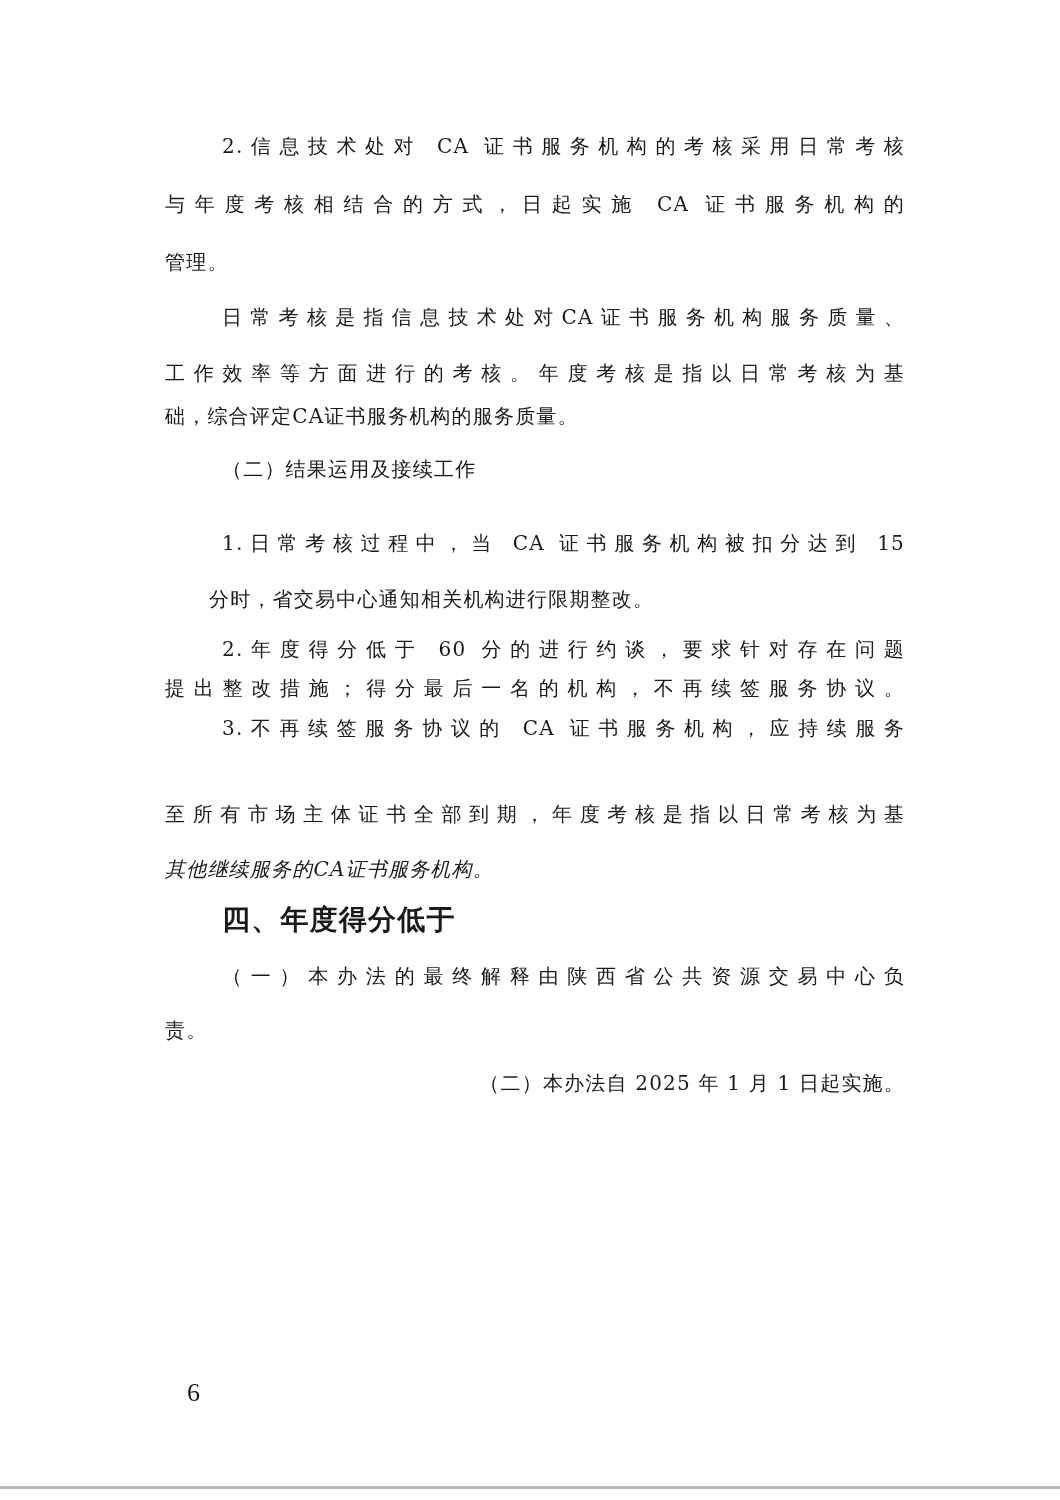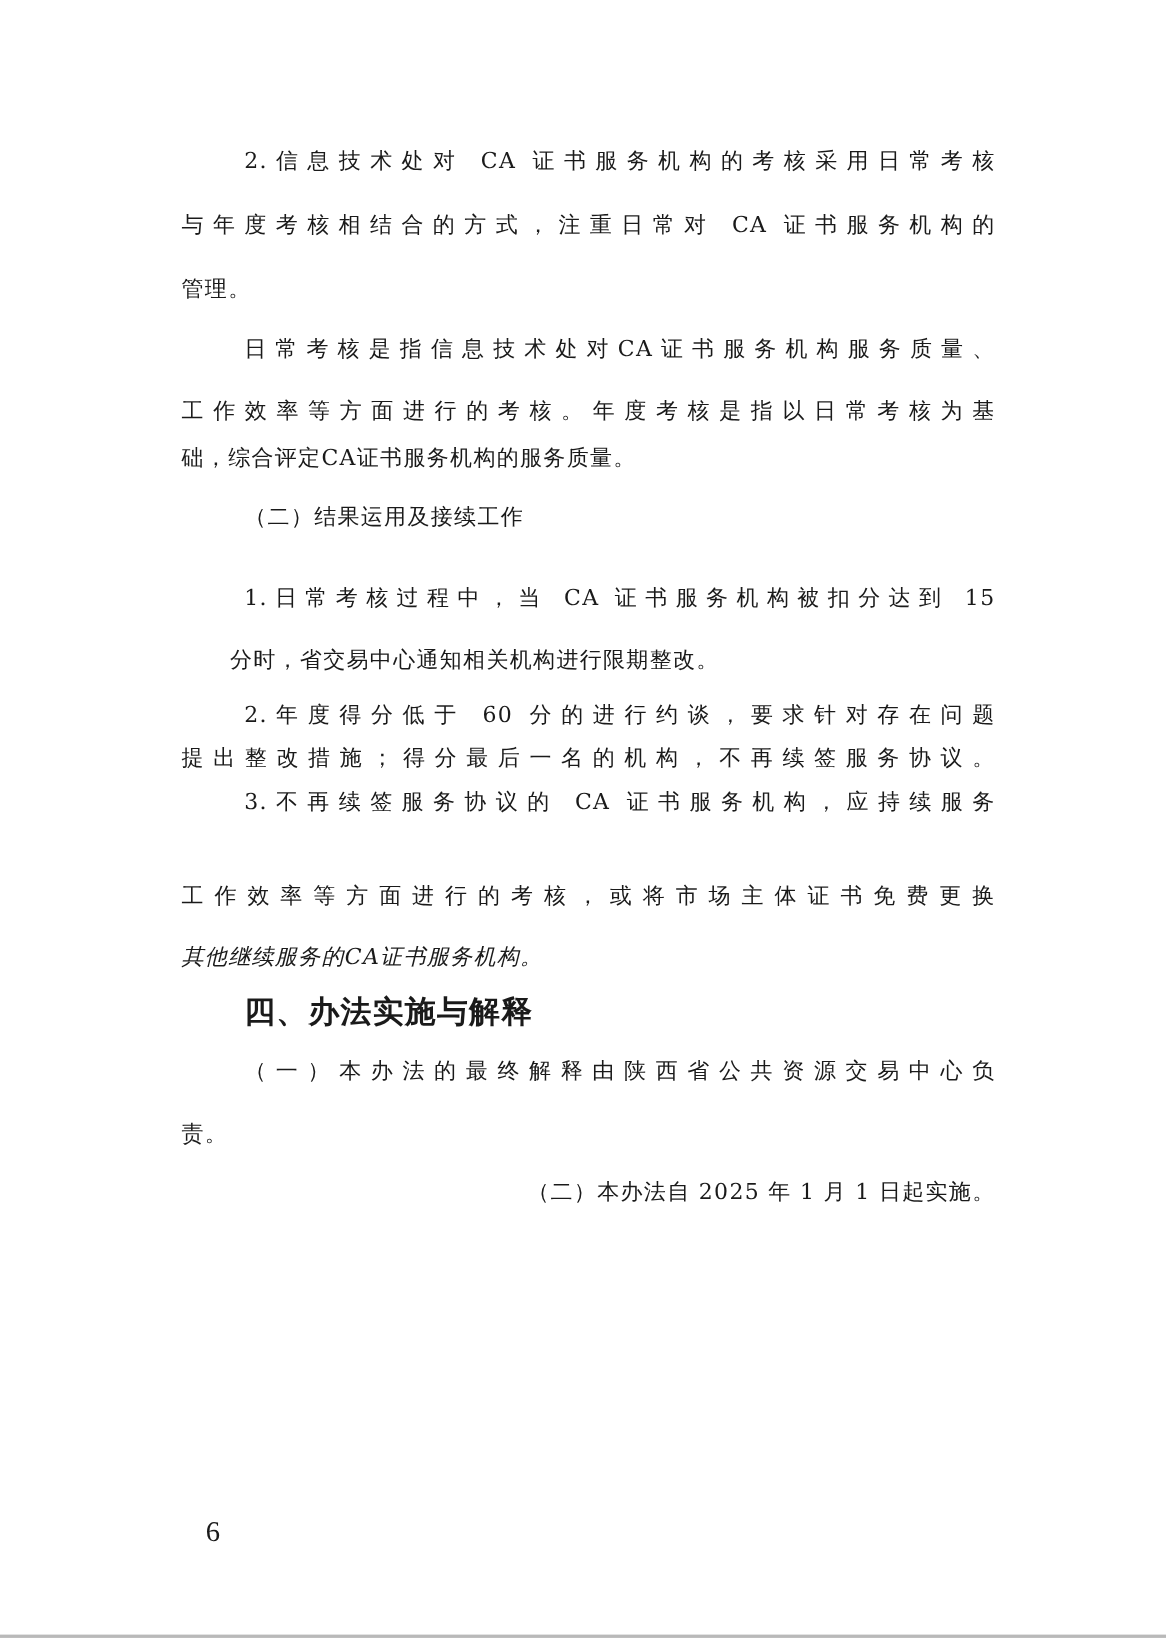--- a/index.html
+++ b/index.html
@@ -15,33 +15,33 @@
   .just { text-align-last: justify; text-align: justify; }
   .heading { font-weight: bold; font-family: "DejaVu Sans", "Liberation Sans", sans-serif; font-size: 28px; }
   .page-num { position: absolute; left: 187px; top: 1378px; font-size: 26px; font-family: "Liberation Serif", serif; }
   .bottom-rule { position: absolute; left: 0; top: 1486px; width: 1060px; height: 3px; background: #b9b9b9; }
 </style>
 </head>
 <body>
 
 <div id="doc">
     <div class="line indent just" style="top: 128px;">2.信息技术处对 CA 证书服务机构的考核采用日常考核</div>
-    <div class="line just" style="top: 186px;">与年度考核相结合的方式，注重日常对 CA 证书服务机构的</div>
+    <div class="line just" style="top: 186px;">与年度考核相结合的方式，日起实施 CA 证书服务机构的</div>
     <div class="line" style="top: 244px;">管理。</div>
     <div class="line indent just" style="top: 299px;">日常考核是指信息技术处对CA证书服务机构服务质量、</div>
     <div class="line just" style="top: 355px;">工作效率等方面进行的考核。年度考核是指以日常考核为基</div>
     <div class="line" style="top: 398px;">础，综合评定CA证书服务机构的服务质量。</div>
     <div class="line indent" style="top: 451px;">（二）结果运用及接续工作</div>
     <div class="line indent just" style="top: 525px;">1.日常考核过程中，当 CA 证书服务机构被扣分达到 15</div>
     <div class="line" style="top: 581px; margin-left: 44px;">分时，省交易中心通知相关机构进行限期整改。</div>
     <div class="line indent just" style="top: 631px;">2.年度得分低于 60 分的进行约谈，要求针对存在问题</div>
     <div class="line just" style="top: 670px;">提出整改措施；得分最后一名的机构，不再续签服务协议。</div>
     <div class="line indent just" style="top: 710px;">3.不再续签服务协议的 CA 证书服务机构，应持续服务</div>
-    <div class="line just" style="top: 796px;">工作效率等方面进行的考核，或将市场主体证书免费更换</div>
+    <div class="line just" style="top: 796px;">至所有市场主体证书全部到期，年度考核是指以日常考核为基</div>
     <div class="line" style="top: 851px; font-style: italic;">其他继续服务的CA证书服务机构。</div>
-    <div class="line heading indent" style="top: 902px;">四、办法实施与解释</div>
-    <div class="line indent just" style="top: 958px; font-family: Liberation Mono, monospace;">（一）本办法的最终解释由陕西省公共资源交易中心负</div>
+    <div class="line heading indent" style="top: 902px;">四、年度得分低于</div>
+    <div class="line indent just" style="top: 958px;">（一）本办法的最终解释由陕西省公共资源交易中心负</div>
     <div class="line" style="top: 1012px;">责。</div>
     <div class="line indent" style="top: 1065px; text-align: right;">（二）本办法自 2025 年 1 月 1 日起实施。</div>
   </div>
 
 <div class="page-num">6</div>
 <div class="bottom-rule"></div>
 
 </body></html>

